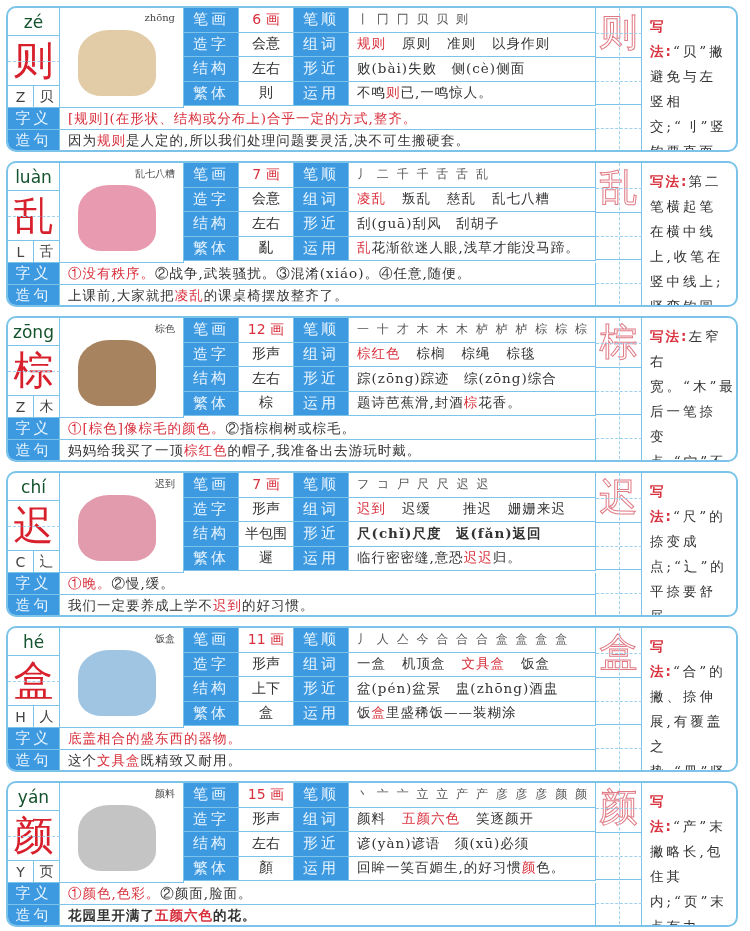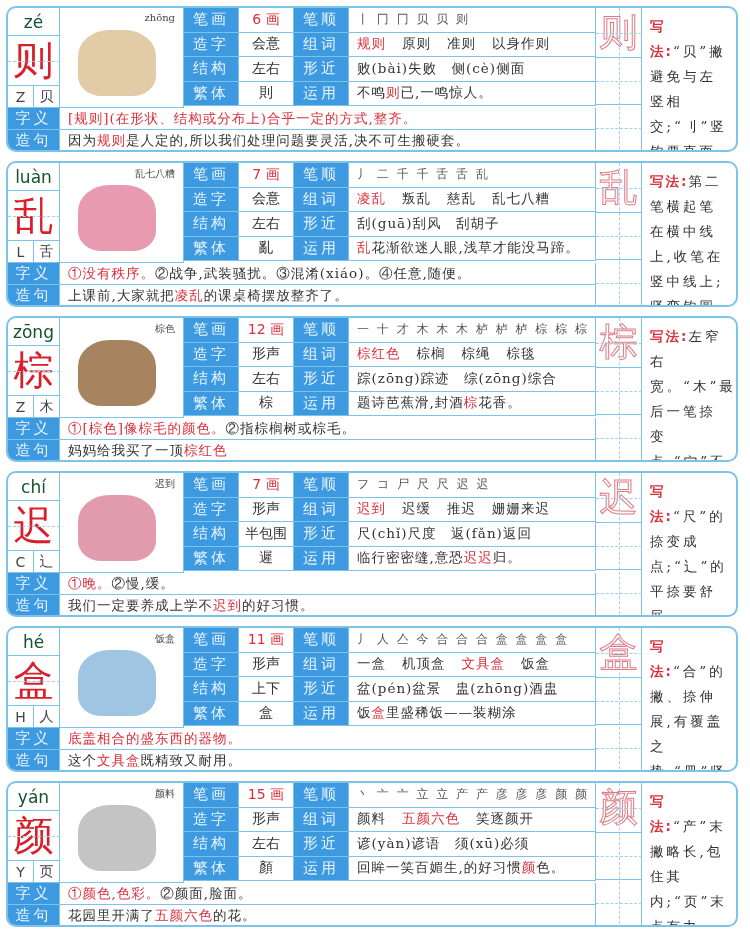--- a/index.html
+++ b/index.html
@@ -187,20 +187,21 @@
       </div>
       <div class="cell hdr" style="left: 0px; top: 100px; width: 52px; height: 22px;">字义</div>
       <div class="cell txt" style="left: 52px; top: 100px; width: 536px; height: 22px;">
         <span class="red">①[棕色]像棕毛的颜色。</span>
         <span>②指棕榈树或棕毛。</span>
       </div>
       <div class="cell hdr" style="left: 0px; top: 122px; width: 52px; height: 22px;">造句</div>
       <div class="cell txt" style="left: 52px; top: 122px; width: 536px; height: 22px;">
         <span>妈妈给我买了一顶</span>
         <span class="red">棕红色</span>
+        <span>的帽子,我准备出去游玩时戴。</span>
       </div>
       <div class="cell outline-char" style="left: 588px; top: 0px; width: 46px; height: 50px;">棕</div>
       <div class="cell " style="left: 588px; top: 50px; width: 46px; height: 47px;"></div>
       <div class="cell " style="left: 588px; top: 97px; width: 46px; height: 47px;"></div>
       <div class="dash-v" style="left: 611px; top: 0px; height: 146px;"></div>
       <div class="dash-h" style="left: 588px; top: 25px; width: 46px;"></div>
       <div class="dash-h" style="left: 588px; top: 73px; width: 46px;"></div>
       <div class="dash-h" style="left: 588px; top: 120px; width: 46px;"></div>
       <div class="write" style="left: 634px; top: 0px; width: 94px; height: 144px;"><span class="lbl">写法:</span><span>左窄右宽。“木”最后一笔捺变点,“宀”不宜过宽。</span></div>
     </div>
@@ -218,28 +219,28 @@
       <div class="cell val red" style="left: 231px; top: 0px; width: 55px; height: 24.5px; font-family: &quot;DejaVu Sans&quot;, sans-serif;">7 画</div>
       <div class="cell hdr" style="left: 286px; top: 0px; width: 55px; height: 24.5px;">笔顺</div>
       <div class="cell txt" style="left: 341px; top: 0px; width: 247px; height: 24.5px;">
         <span class="stroke">フ コ 尸 尺 尺 迟 迟</span>
       </div>
       <div class="cell hdr" style="left: 176px; top: 24.5px; width: 55px; height: 24.5px;">造字</div>
       <div class="cell val" style="left: 231px; top: 24.5px; width: 55px; height: 24.5px;">形声</div>
       <div class="cell hdr" style="left: 286px; top: 24.5px; width: 55px; height: 24.5px;">组词</div>
       <div class="cell txt" style="left: 341px; top: 24.5px; width: 247px; height: 24.5px;">
         <span class="red" style="margin-right: 16px;">迟到</span>
-        <span style="margin-right: 16px;">迟缓</span>
+        <span style="margin-right: 32px;">迟缓</span>
         <span style="margin-right: 16px;">推迟</span>
         <span style="margin-right: 16px;">姗姗来迟</span>
       </div>
       <div class="cell hdr" style="left: 176px; top: 49px; width: 55px; height: 24.5px;">结构</div>
       <div class="cell val" style="left: 231px; top: 49px; width: 55px; height: 24.5px;">半包围</div>
       <div class="cell hdr" style="left: 286px; top: 49px; width: 55px; height: 24.5px;">形近</div>
-      <div class="cell txt" style="left: 341px; top: 49px; width: 247px; height: 24.5px;">
+      <div class="cell txt" style="left: 341px; top: 49px; width: 247px; height: 24.5px; font-weight: bold;">
         <span>尺(chǐ)尺度　返(fǎn)返回</span>
       </div>
       <div class="cell hdr" style="left: 176px; top: 73.5px; width: 55px; height: 24.5px;">繁体</div>
       <div class="cell val" style="left: 231px; top: 73.5px; width: 55px; height: 24.5px;">遲</div>
       <div class="cell hdr" style="left: 286px; top: 73.5px; width: 55px; height: 24.5px;">运用</div>
       <div class="cell txt" style="left: 341px; top: 73.5px; width: 247px; height: 24.5px;">
         <span>临行密密缝,意恐</span>
         <span class="red">迟迟</span>
         <span>归。</span>
       </div>
@@ -358,21 +359,21 @@
         <span>回眸一笑百媚生,的好习惯</span>
         <span class="red">颜</span>
         <span>色。</span>
       </div>
       <div class="cell hdr" style="left: 0px; top: 100px; width: 52px; height: 22px;">字义</div>
       <div class="cell txt" style="left: 52px; top: 100px; width: 536px; height: 22px;">
         <span class="red">①颜色,色彩。</span>
         <span>②颜面,脸面。</span>
       </div>
       <div class="cell hdr" style="left: 0px; top: 122px; width: 52px; height: 22px;">造句</div>
-      <div class="cell txt" style="left: 52px; top: 122px; width: 536px; height: 22px;">
+      <div class="cell txt" style="left: 52px; top: 122px; width: 536px; height: 22px; font-weight: bold;">
         <span>花园里开满了</span>
         <span class="red">五颜六色</span>
         <span>的花。</span>
       </div>
       <div class="cell outline-char" style="left: 588px; top: 0px; width: 46px; height: 50px;">颜</div>
       <div class="cell " style="left: 588px; top: 50px; width: 46px; height: 47px;"></div>
       <div class="cell " style="left: 588px; top: 97px; width: 46px; height: 47px;"></div>
       <div class="dash-v" style="left: 611px; top: 0px; height: 146px;"></div>
       <div class="dash-h" style="left: 588px; top: 25px; width: 46px;"></div>
       <div class="dash-h" style="left: 588px; top: 73px; width: 46px;"></div>

